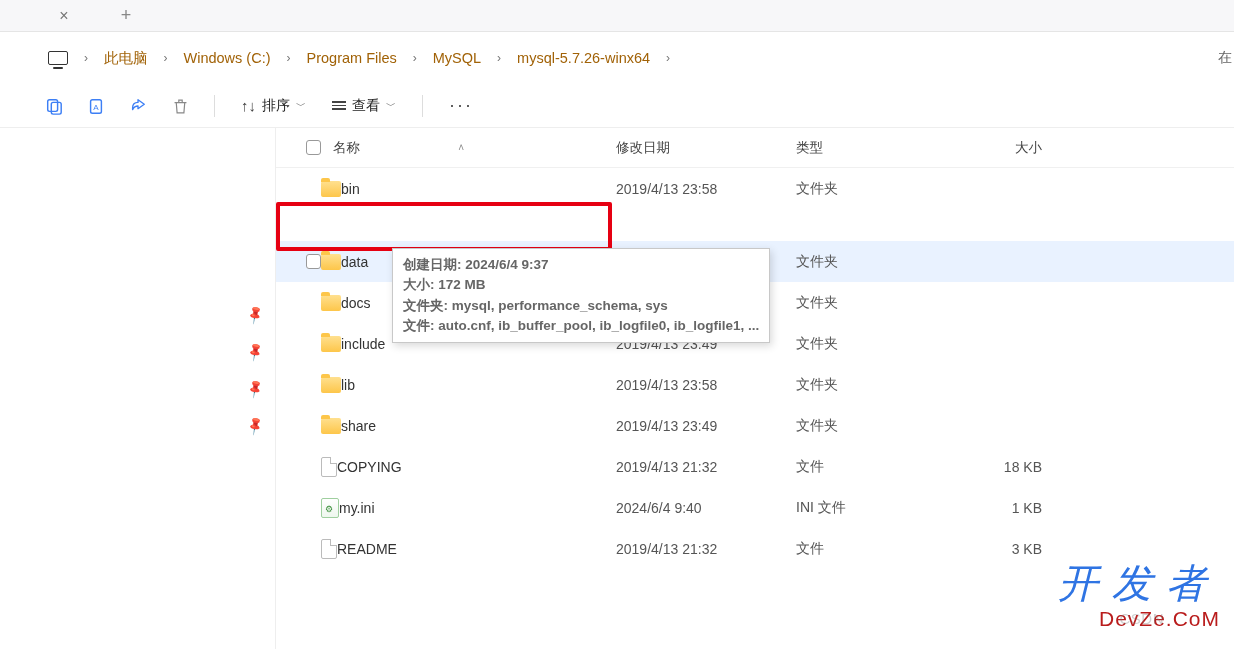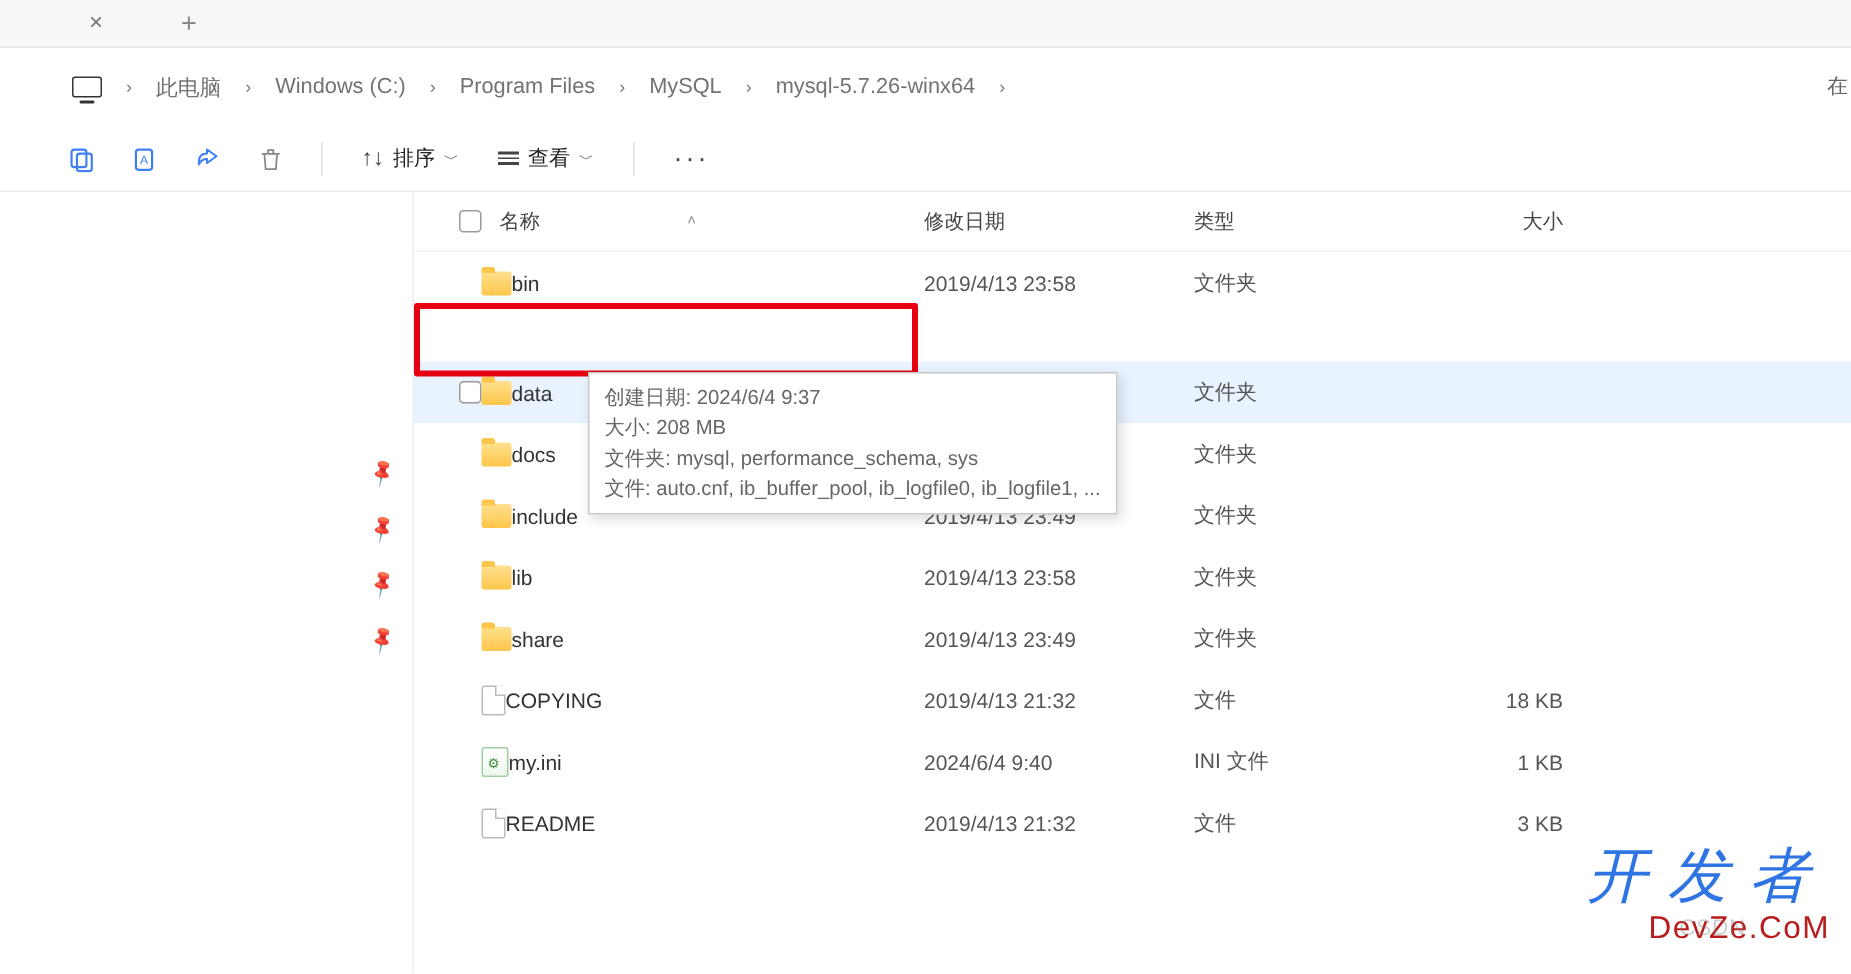--- a/index.html
+++ b/index.html
@@ -7,21 +7,21 @@
 
 .tab-bar { height: 32px; background: #f7f7f9; display: flex; align-items: center; padding-left: 42px; border-bottom: 1px solid #e5e5e5; }
 .tab { width: 44px; height: 32px; display: flex; align-items: center; justify-content: center; color: #777; font-size: 15px; cursor: pointer; }
 .tab.close { font-size: 16px; }
 .tab.add { margin-left: 18px; font-size: 18px; color: #888; }
 
 .address-bar { height: 52px; display: flex; align-items: center; padding: 0 12px 0 48px; }
 .address-bar .pc-icon { width: 20px; height: 14px; border: 1.6px solid #333; border-radius: 2px; position: relative; margin-right: 4px; }
 .address-bar .pc-icon::after { content:""; position:absolute; bottom:-5px; left:4px; right:4px; height:2px; background:#333; border-radius:1px; }
 .crumb { display: flex; align-items: center; }
-.crumb span { padding: 4px 4px; color: #737373; font-size: 14.5px; }
+.crumb span { padding: 4px 4px; color: #a16207; font-size: 14.5px; }
 .crumb .sep { color: #777; font-size: 12px; padding: 0 12px; }
 .right-edge { position:absolute; right:0; top:34px; width:18px; height:48px; display:flex; align-items:center; justify-content:center; color:#666; font-size:14px; }
 
 .toolbar { height: 44px; display: flex; align-items: center; padding: 0 10px 0 40px; border-bottom: 1px solid #eee; gap: 14px; }
 .tool-ico { width: 28px; height: 28px; display: flex; align-items: center; justify-content: center; color: #3d7ff5; font-size: 17px; cursor: pointer; }
 .tool-ico.gray { color: #888; }
 .divider { width: 1px; height: 22px; background: #ddd; margin: 0 6px; }
 .tool-btn { display: flex; align-items: center; gap: 6px; color: #222; font-size: 14px; padding: 4px 6px; cursor: pointer; }
 .tool-btn .chev { font-size: 10px; color: #666; }
 .sort-ico { font-size: 15px; color: #444; }
@@ -260,23 +260,23 @@
             <span>README</span>
           </div>
           <div class="cell-date">2019/4/13 21:32</div>
           <div class="cell-type">文件</div>
           <div class="cell-size">3 KB</div>
         </div>
       </div>
 
     <div class="highlight-box" style="left:0px; top:74px; width:336px; height:49px;"></div>
 
-    <div class="tooltip" style="left:116px; top:120px;">
+    <div class="tooltip" style="left:116px; top:120px;font-weight:bold;">
       <div>创建日期: 2024/6/4 9:37</div>
-      <div>大小: 208 MB</div>
+      <div>大小: 172 MB</div>
       <div>文件夹: mysql, performance_schema, sys</div>
       <div>文件: auto.cnf, ib_buffer_pool, ib_logfile0, ib_logfile1, ...</div>
     </div>
   </div>
 </div>
 
 <div class="watermark">
   <div class="csdn">CSDN</div>
   <div class="cn">开发者</div>
   <div class="en">DevZe.CoM</div>

